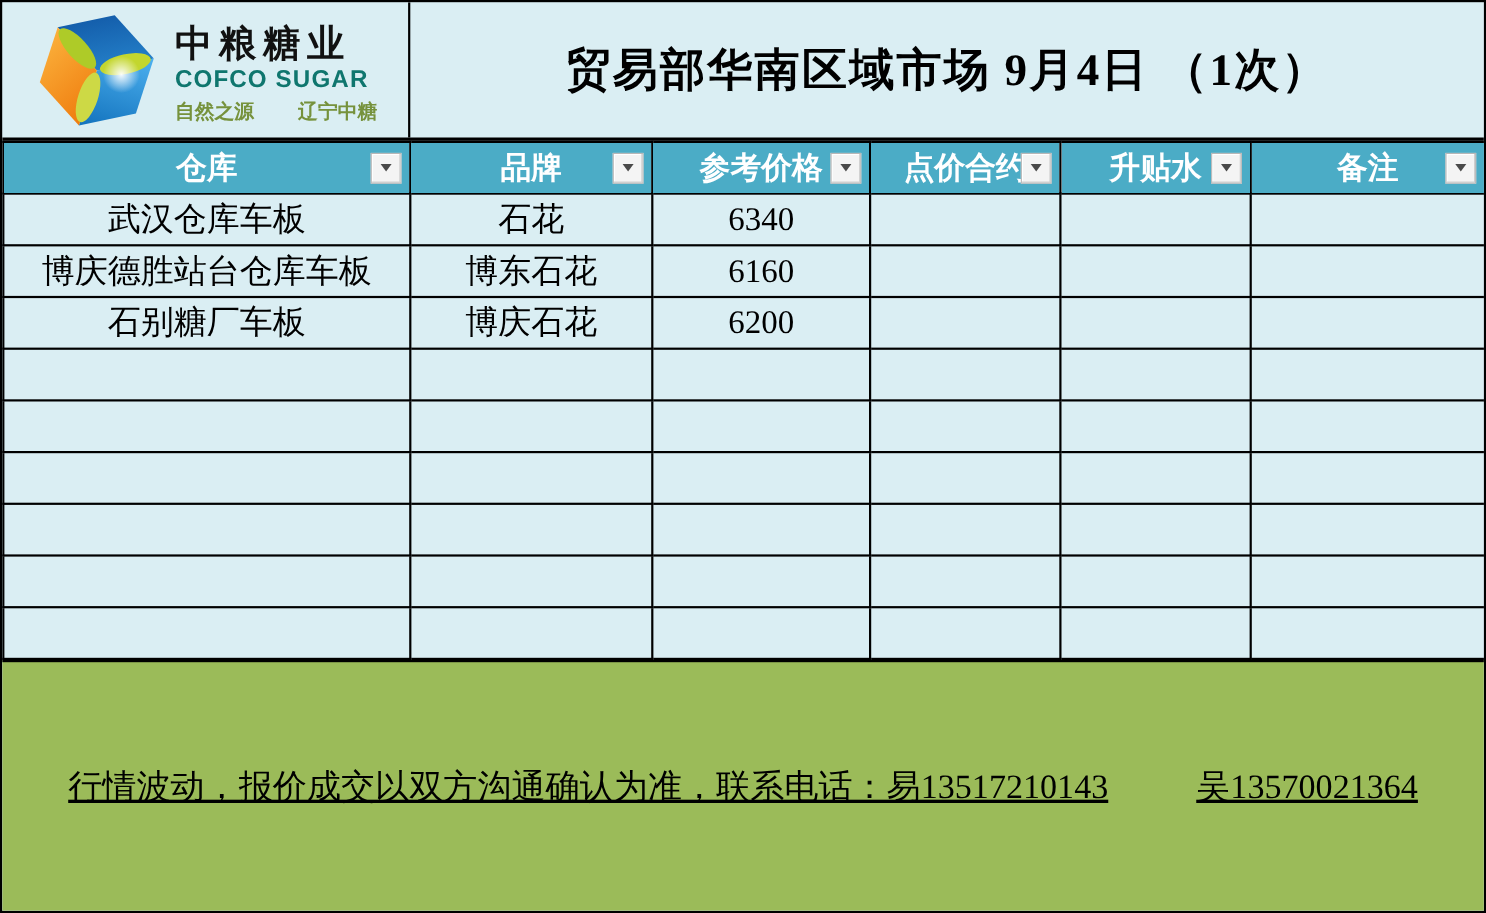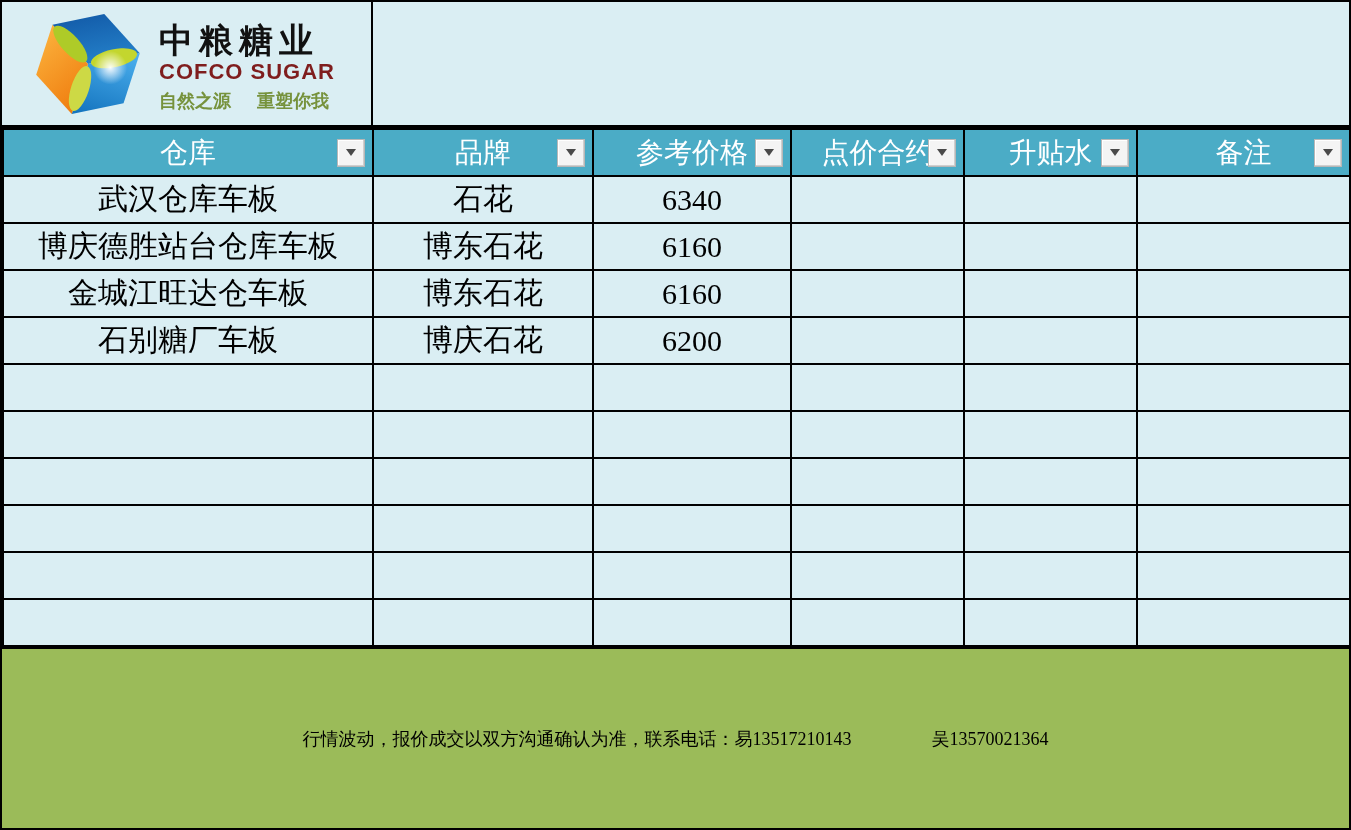--- a/index.html
+++ b/index.html
@@ -17,57 +17,57 @@
     display:flex;align-items:center;padding-left:24px;
   }
   .logo-mark{position:absolute;left:30px;top:5px;}
   .logo-text{position:absolute;left:157px;top:20px;display:flex;flex-direction:column;}
   .logo-cn{
     font-size:34px;font-weight:bold;color:#111;letter-spacing:6px;
     line-height:1.1;white-space:nowrap;
   }
   .logo-en{
     font-family:"Liberation Sans","DejaVu Sans",sans-serif;
-    font-size:22px;font-weight:bold;color:#7f1d1d;letter-spacing:1px;
+    font-size:22px;font-weight:bold;color:#0f766e;letter-spacing:1px;
     line-height:1.15;white-space:nowrap;
   }
   .logo-slogan{
     margin-top:4px;font-size:18px;font-weight:bold;color:#76923c;
-    display:flex;gap:26px;white-space:nowrap;
+    display:flex;gap:40px;white-space:nowrap;
   }
   .title-cell{
     flex:1;display:flex;align-items:center;justify-content:center;
     font-size:41px;font-weight:bold;color:#000;letter-spacing:2px;white-space:nowrap;
   }
   
   table{width:100%;border-collapse:collapse;table-layout:fixed;}
   col.c1{width:370px;}col.c2{width:220px;}col.c3{width:198px;}
   col.c4{width:173px;}col.c5{width:173px;}col.c6{width:213px;}
   th,td{box-sizing:border-box;border:2px solid #000;height:47px;padding:0;overflow:hidden;white-space:nowrap;}
   th{
-    background:#4bacc6;color:#ffffff;font-weight:normal;font-size:28px;
+    background:#4bacc6;color:#ffffff;font-weight:bold;font-size:28px;
     text-align:center;position:relative;
   }
   td{background:#daeef3;font-size:30px;color:#000;text-align:center;}
   .filter-btn{
     position:absolute;right:7px;top:50%;transform:translateY(-50%);
     width:26px;height:26px;background:#f4f4f4;
     border:1px solid #b7b7b7;box-shadow:inset -1px -1px 0 #cfcfcf,inset 1px 1px 0 #ffffff;
     display:flex;align-items:center;justify-content:center;cursor:pointer;
   }
   .filter-btn::after{
     content:"";display:block;width:0;height:0;
     border-left:5px solid transparent;border-right:5px solid transparent;
     border-top:7px solid #4a4a4a;
   }
   
   .footer{
     flex:1;background:#9bbb59;border-top:2px solid #000;
     display:flex;align-items:center;justify-content:center;column-gap:80px;
-    font-size:18px;color:#000;white-space:nowrap;
+    font-size:31px;color:#000;white-space:nowrap;text-decoration:underline;
   }
 </style>
 </head>
 <body>
 
 <div class="sheet">
 
   <div class="top-band">
     <div class="logo-cell">
       <svg class="logo-mark" width="112" height="114" viewBox="0 0 100 100">
@@ -97,24 +97,25 @@
           <ellipse cx="29.5" cy="38" rx="21" ry="8" fill="#aecb28" transform="rotate(30 29.5 38)"></ellipse>
           <ellipse cx="50" cy="73" rx="8" ry="21" fill="#cdd945"></ellipse>
           <circle cx="70" cy="47" r="15" fill="url(#gGlare)"></circle>
         </g>
       </svg>
       <div class="logo-text">
         <span class="logo-cn">中粮糖业</span>
         <span class="logo-en">COFCO SUGAR</span>
         <span class="logo-slogan">
           <span>自然之源</span>
-          <span>重塑你我</span>
+          <span>辽宁中糖</span>
         </span>
       </div>
     </div>
+    <div class="title-cell">贸易部华南区域市场 9月4日 （1次）</div>
   </div>
 
   <table>
     <colgroup>
       <col class="c1">
         <col class="c2">
         <col class="c3">
         <col class="c4">
         <col class="c5">
         <col class="c6">
@@ -158,28 +159,20 @@
         </tr>
         <tr>
           <td>博庆德胜站台仓库车板</td>
           <td>博东石花</td>
           <td>6160</td>
           <td></td>
           <td></td>
           <td></td>
         </tr>
         <tr>
-          <td>金城江旺达仓车板</td>
-          <td>博东石花</td>
-          <td>6160</td>
-          <td></td>
-          <td></td>
-          <td></td>
-        </tr>
-        <tr>
           <td>石别糖厂车板</td>
           <td>博庆石花</td>
           <td>6200</td>
           <td></td>
           <td></td>
           <td></td>
         </tr>
         <tr>
           <td></td>
           <td></td>

